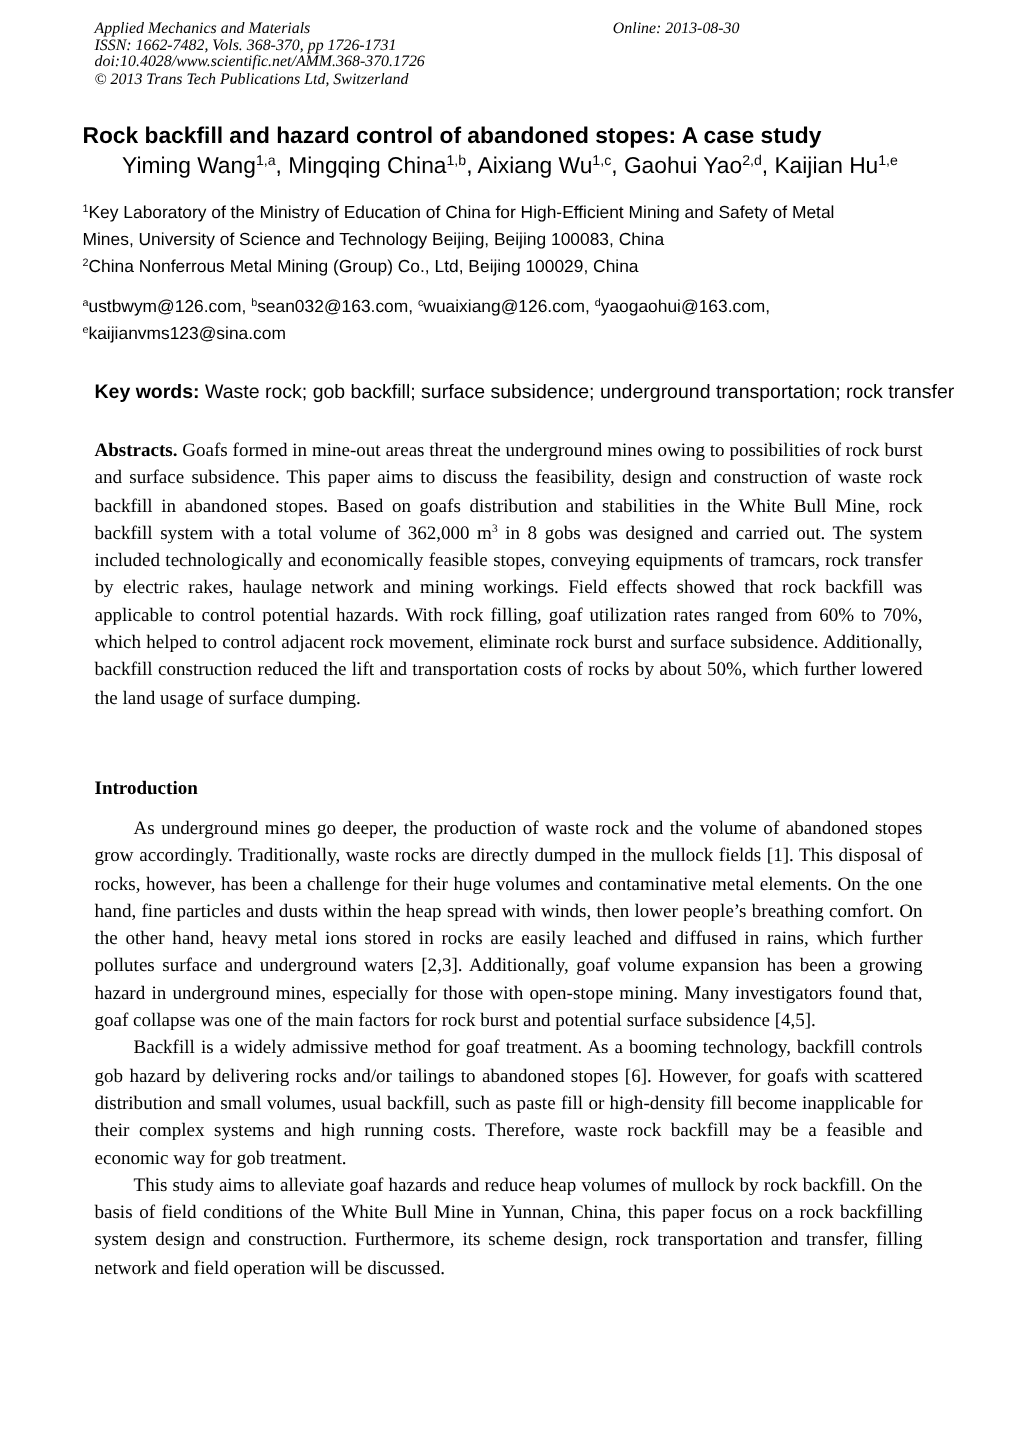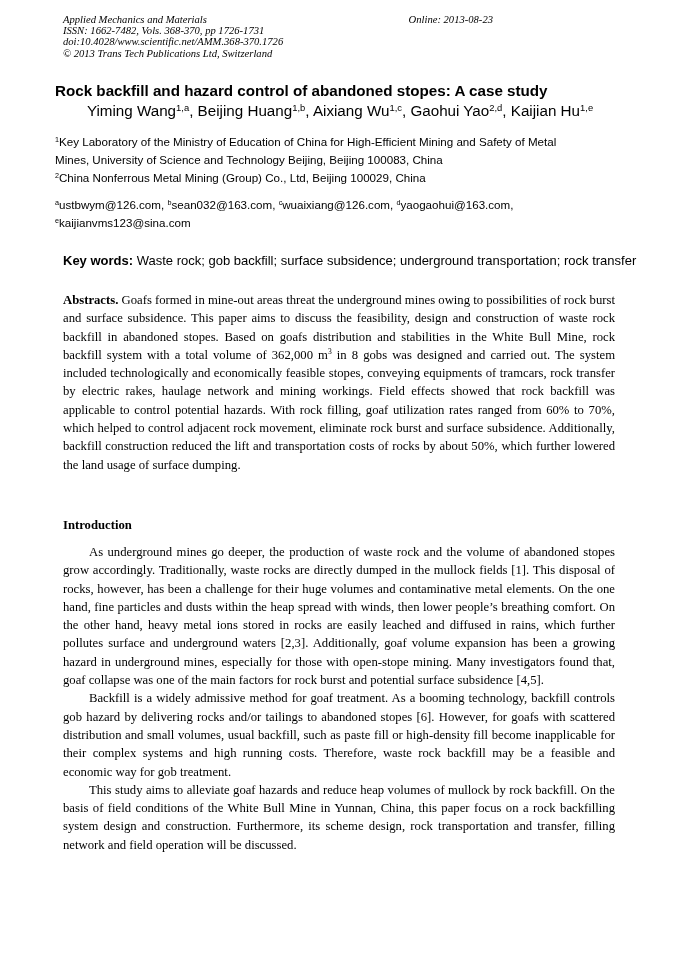--- a/index.html
+++ b/index.html
@@ -26,26 +26,26 @@
 <body>
 
 <div class="page">
 
   <div class="header-left">
     <div>Applied Mechanics and Materials</div>
     <div>ISSN: 1662-7482, Vols. 368-370, pp 1726-1731</div>
     <div>doi:10.4028/www.scientific.net/AMM.368-370.1726</div>
     <div>© 2013 Trans Tech Publications Ltd, Switzerland</div>
   </div>
-  <div class="header-right">Online: 2013-08-23</div>
+  <div class="header-right">Online: 2013-08-30</div>
 
   <div class="title">Rock backfill and hazard control of abandoned stopes: A case study</div>
 
   <div class="authors">
-    <span>Yiming Wang</span><sup>1,a</sup>, <span>Beijing Huang</span><sup>1,b</sup>, <span>Aixiang Wu</span><sup>1,c</sup>, <span>Gaohui Yao</span><sup>2,d</sup>, <span>Kaijian Hu</span><sup>1,e</sup>
+    <span>Yiming Wang</span><sup>1,a</sup>, <span>Mingqing China</span><sup>1,b</sup>, <span>Aixiang Wu</span><sup>1,c</sup>, <span>Gaohui Yao</span><sup>2,d</sup>, <span>Kaijian Hu</span><sup>1,e</sup>
   </div>
 
   <div class="affil">
     <div><sup>1</sup><span>Key Laboratory of the Ministry of Education of China for High-Efficient Mining and Safety of Metal</span></div>
     <div>Mines, University of Science and Technology Beijing, Beijing 100083, China</div>
     <div><sup>2</sup><span>China Nonferrous Metal Mining (Group) Co., Ltd, Beijing 100029, China</span></div>
   </div>
 
   <div class="emails">
     <div>

